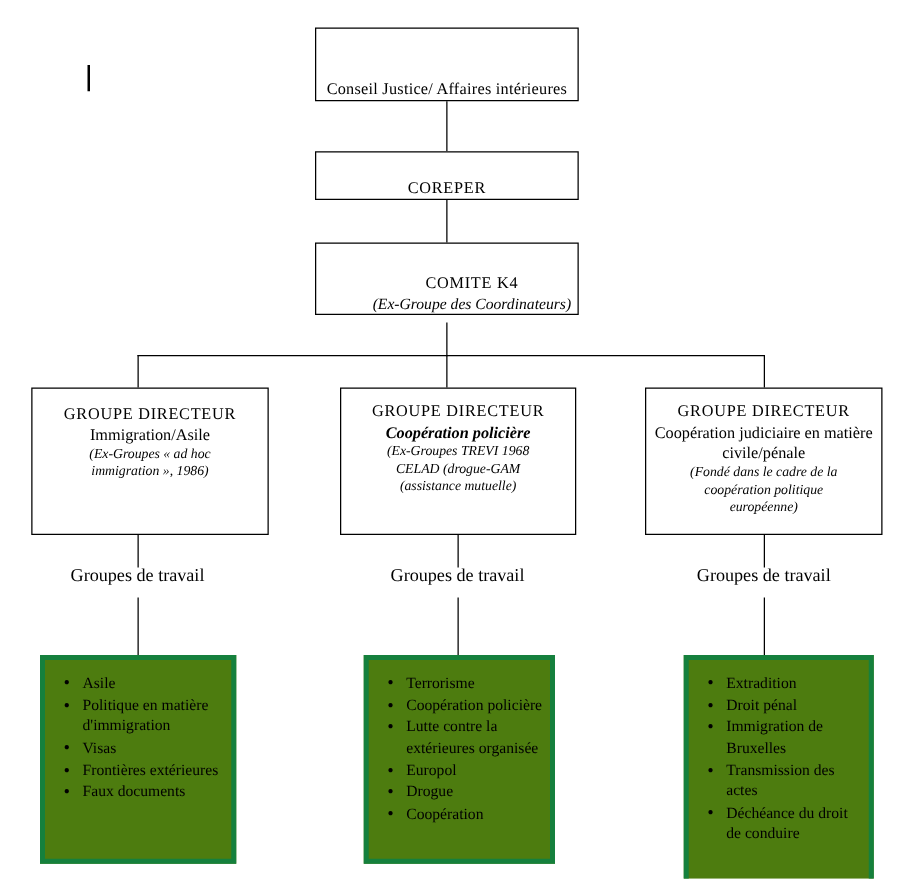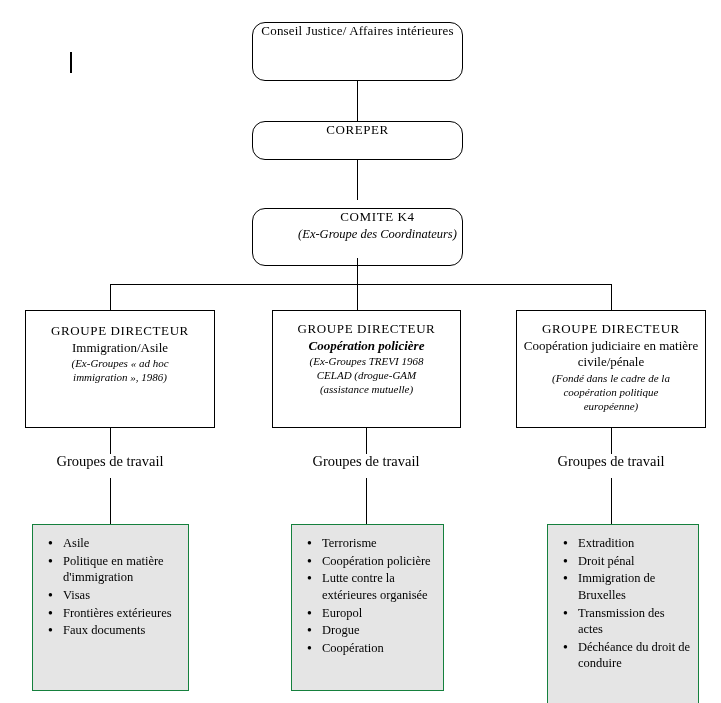--- a/index.html
+++ b/index.html
@@ -24,21 +24,21 @@
     position: absolute;
     box-sizing: border-box;
     border: 1px solid #000000;
     background: #ffffff;
     display: flex;
     flex-direction: column;
     align-items: center;
     text-align: center;
     line-height: 1.28;
   }
-  .node-box.center-v { justify-content: flex-start; border-radius: 13px; }
+  .node-box.center-v { justify-content: flex-end; }
 
   .ttl {
     display: block;
     font-size: 13px;
     letter-spacing: 0.2px;
   }
   .ttl-caps {
     display: block;
     font-size: 13px;
     letter-spacing: 0.6px;
@@ -77,22 +77,22 @@
     position: absolute;
     font-size: 14.5px;
     white-space: nowrap;
     text-align: center;
   }
 
   
   .list-box {
     position: absolute;
     box-sizing: border-box;
-    border: 1px solid #15803d;
-    background: #e5e5e5;
+    border: 4px solid #15803d;
+    background: #4d7c0f;
   }
   .list-box ul {
     margin: 0;
     padding: 10px 6px 0 30px;
     list-style: none;
   }
   .list-box li {
     position: relative;
     font-size: 12.5px;
     line-height: 1.33;
@@ -126,21 +126,21 @@
   </div>
 
   <div class="vline" style="left:357px; top:81px; height:40px;"></div>
 
   <div class="node-box center-v" style="left:252px; top:121px; width:211px; height:39px;">
     <span class="ttl-caps">COREPER</span>
   </div>
 
   <div class="vline" style="left:357px; top:160px; height:40px;"></div>
 
-  <div class="node-box center-v" style="left:252px; top:208px; width:211px; height:58px;padding-left:40px;">
+  <div class="node-box center-v" style="left:252px; top:194px; width:211px; height:58px;padding-left:40px;">
     <span class="ttl-caps">COMITE K4</span>
     <span class="ttl-bolditalic" style="font-weight:normal; font-size:12.5px;">(Ex-Groupe des Coordinateurs)</span>
   </div>
 
   <div class="vline" style="left:357px; top:258px; height:27px;"></div>
   <div class="hline" style="left:110px; top:284px; width:502px;"></div>
   <div class="vline" style="left:110px; top:284px; height:27px;"></div>
   <div class="vline" style="left:357px; top:284px; height:27px;"></div>
   <div class="vline" style="left:611px; top:284px; height:27px;"></div>
 

